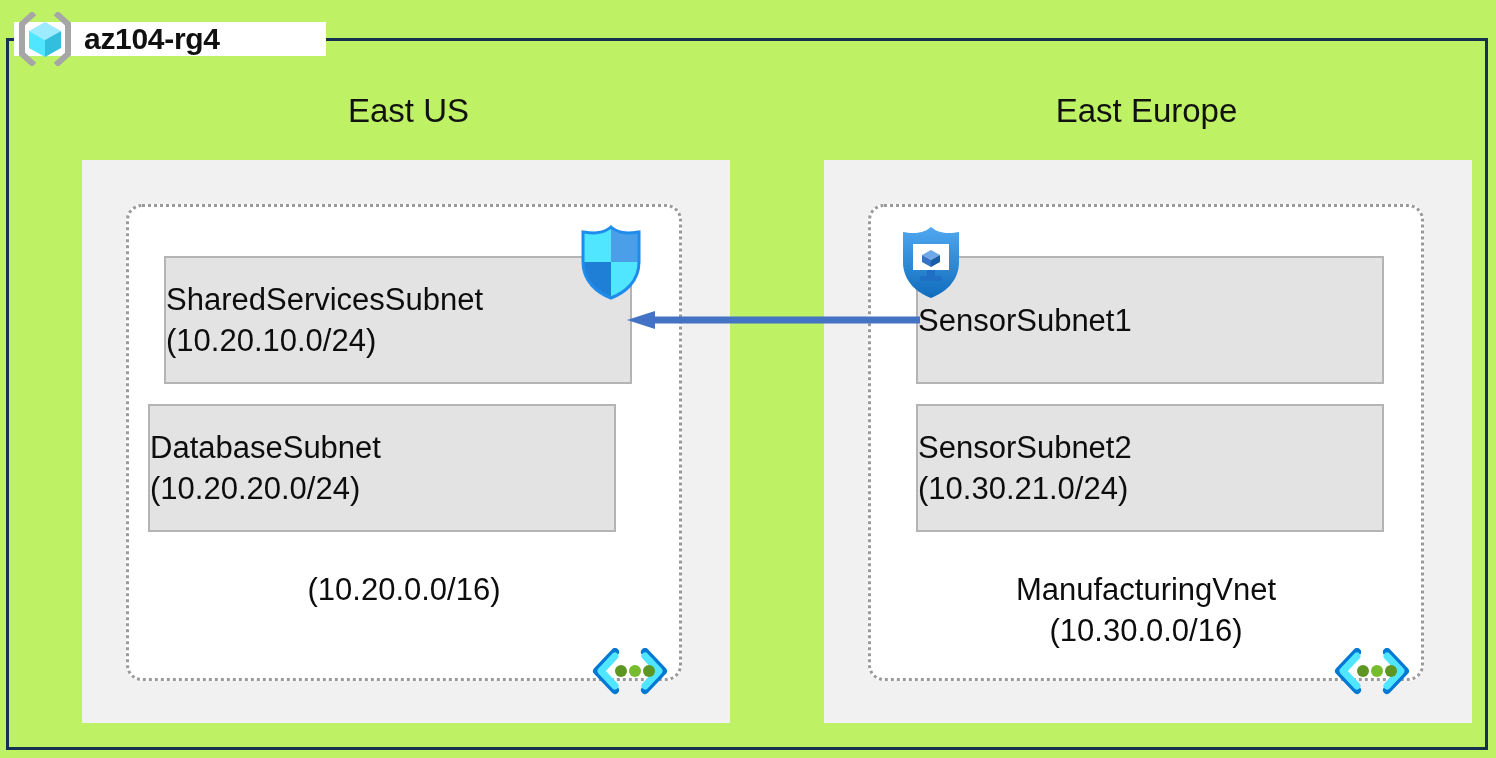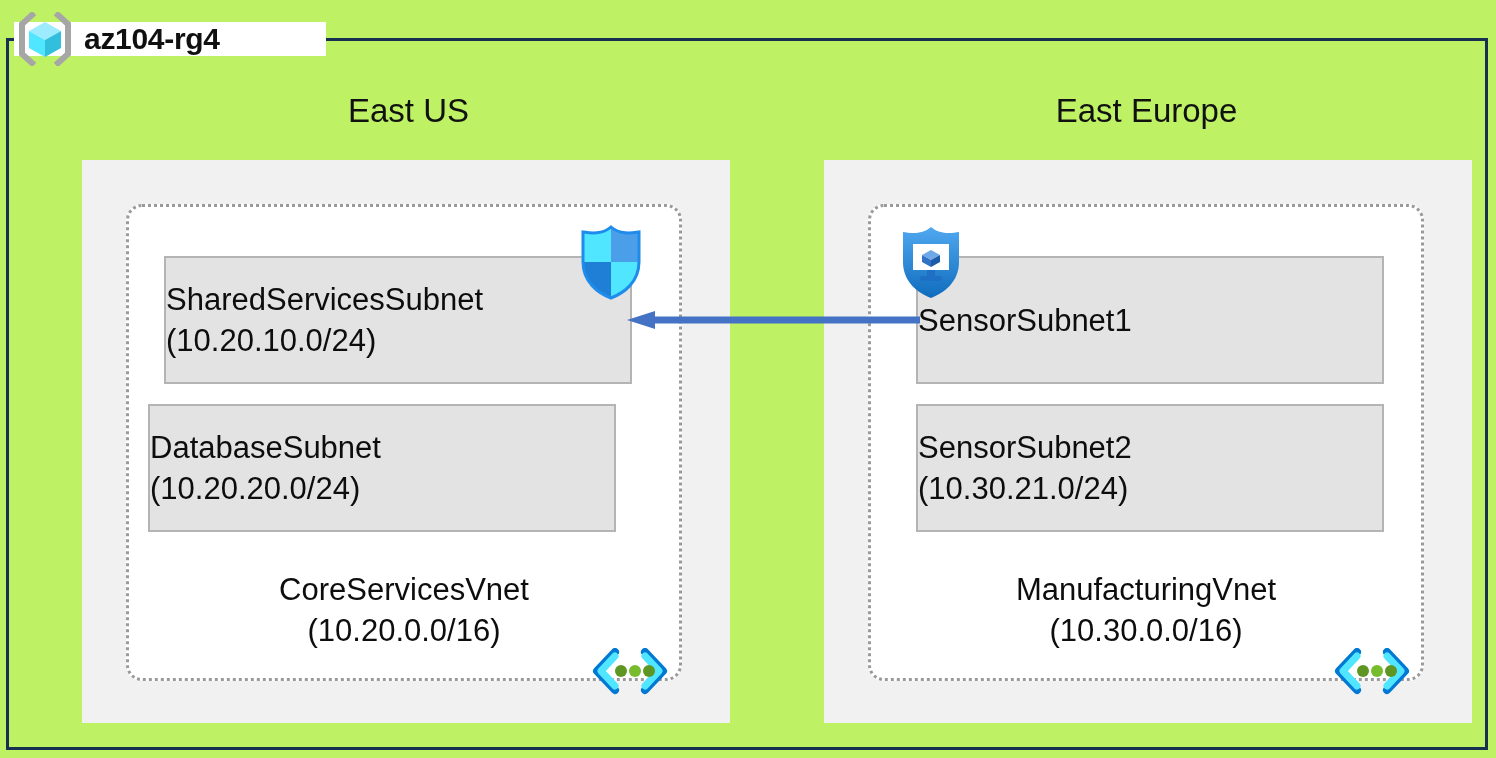--- a/index.html
+++ b/index.html
@@ -156,21 +156,20 @@
     <span class="rg-title">az104-rg4</span>
   </div>
 
   <div class="region-title" style="left:86px; top:92px; width:645px;">East US</div>
   <div class="region-title" style="left:824px; top:92px; width:645px;">East Europe</div>
 
   <div class="region-panel" style="left:82px; width:648px;"></div>
 
   <div class="vnet-box" style="left:126px; width:556px;">
     <div class="vnet-label">
-      <div>CoreServicesVnet</div>
       <div>(10.20.0.0/16)</div>
     </div>
   </div>
 
   <div class="subnet-box" style="left:164px; top:256px; width:468px;">
     <div>SharedServicesSubnet</div>
     <div>(10.20.10.0/24)</div>
   </div>
 
   <span class="icon-abs shield-icon" style="left:578px; top:224px;">

